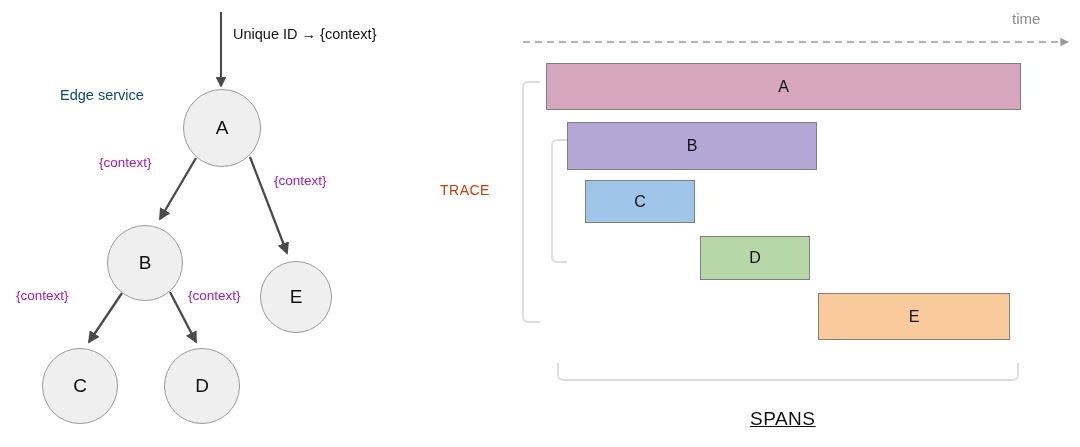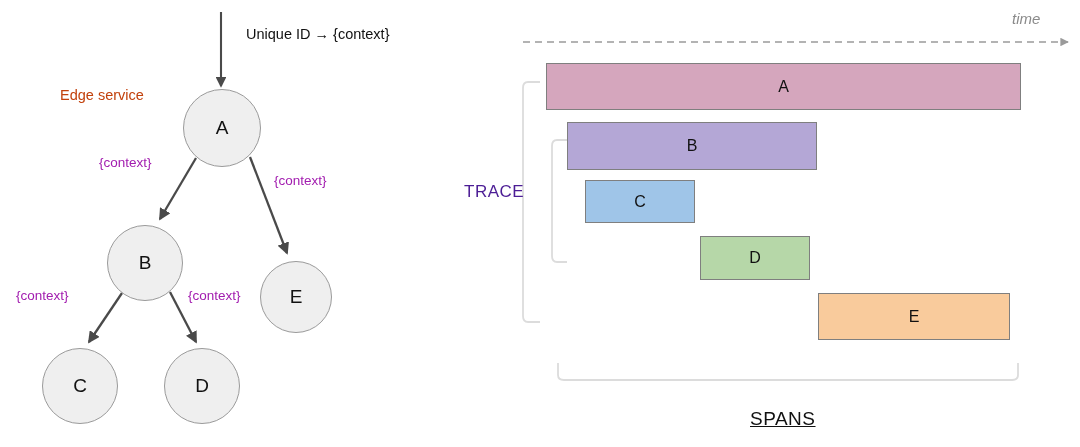--- a/index.html
+++ b/index.html
@@ -37,21 +37,21 @@
   }
   .edge-label {
     position: absolute;
     font-size: 13.5px;
     color: #a21caf;
     white-space: nowrap;
   }
   .plain-label {
     position: absolute;
     font-size: 14.5px;
-    color: #c2410c;
+    color: #0c4a6e;
     white-space: nowrap;
   }
   .top-label {
     position: absolute;
     font-size: 14.5px;
     color: #111;
     white-space: nowrap;
   }
 
   
@@ -60,31 +60,29 @@
     border: 1px solid #7f7f7f;
     box-sizing: border-box;
     display: flex;
     align-items: center;
     justify-content: center;
     font-size: 16px;
     color: #111;
   }
   .time-label {
     position: absolute;
-    font-style: italic;
     font-size: 15px;
     color: #8a8a8a;
   }
   .side-label {
     position: absolute;
-    font-size: 17px;
+    font-size: 14px;
     letter-spacing: 0.5px;
-    color: #4c1d95;
+    color: #c2410c;
     white-space: nowrap;
-    margin-left: 24px;
   }
   .bottom-label {
     position: absolute;
     font-size: 19px;
     letter-spacing: 0.5px;
     color: #111;
     white-space: nowrap;
   }
 </style>
 </head>
@@ -109,21 +107,21 @@
 
   <line x1="523" y1="42" x2="1068" y2="42" stroke="#9a9a9a" stroke-width="1.7" stroke-dasharray="7 5" marker-end="url(#arrowTime)"></line>
 
   <path d="M 540 82 L 528 82 Q 523 82 523 88 L 523 316 Q 523 322 528 322 L 540 322" fill="none" stroke="#dcdcdc" stroke-width="1.8"></path>
 
   <path d="M 567 140 L 557 140 Q 552 140 552 146 L 552 256 Q 552 262 557 262 L 567 262" fill="none" stroke="#dcdcdc" stroke-width="1.8"></path>
 
   <path d="M 558 363 L 558 375 Q 558 380 564 380 L 1012 380 Q 1018 380 1018 375 L 1018 363" fill="none" stroke="#dcdcdc" stroke-width="1.8"></path>
 </svg>
 
-<div class="top-label" style="left:233px; top:26px;margin-left:13px;">Unique ID → {context}</div>
+<div class="top-label" style="left:233px; top:26px;">Unique ID → {context}</div>
 
 <div class="plain-label" style="left:60px; top:87px;">Edge service</div>
 
 <div class="edge-label" style="left:99px; top:155px;">{context}</div>
 
 <div class="edge-label" style="left:274px; top:173px;">{context}</div>
 
 <div class="edge-label" style="left:16px; top:288px;">{context}</div>
 
 <div class="edge-label" style="left:188px; top:288px;">{context}</div>

